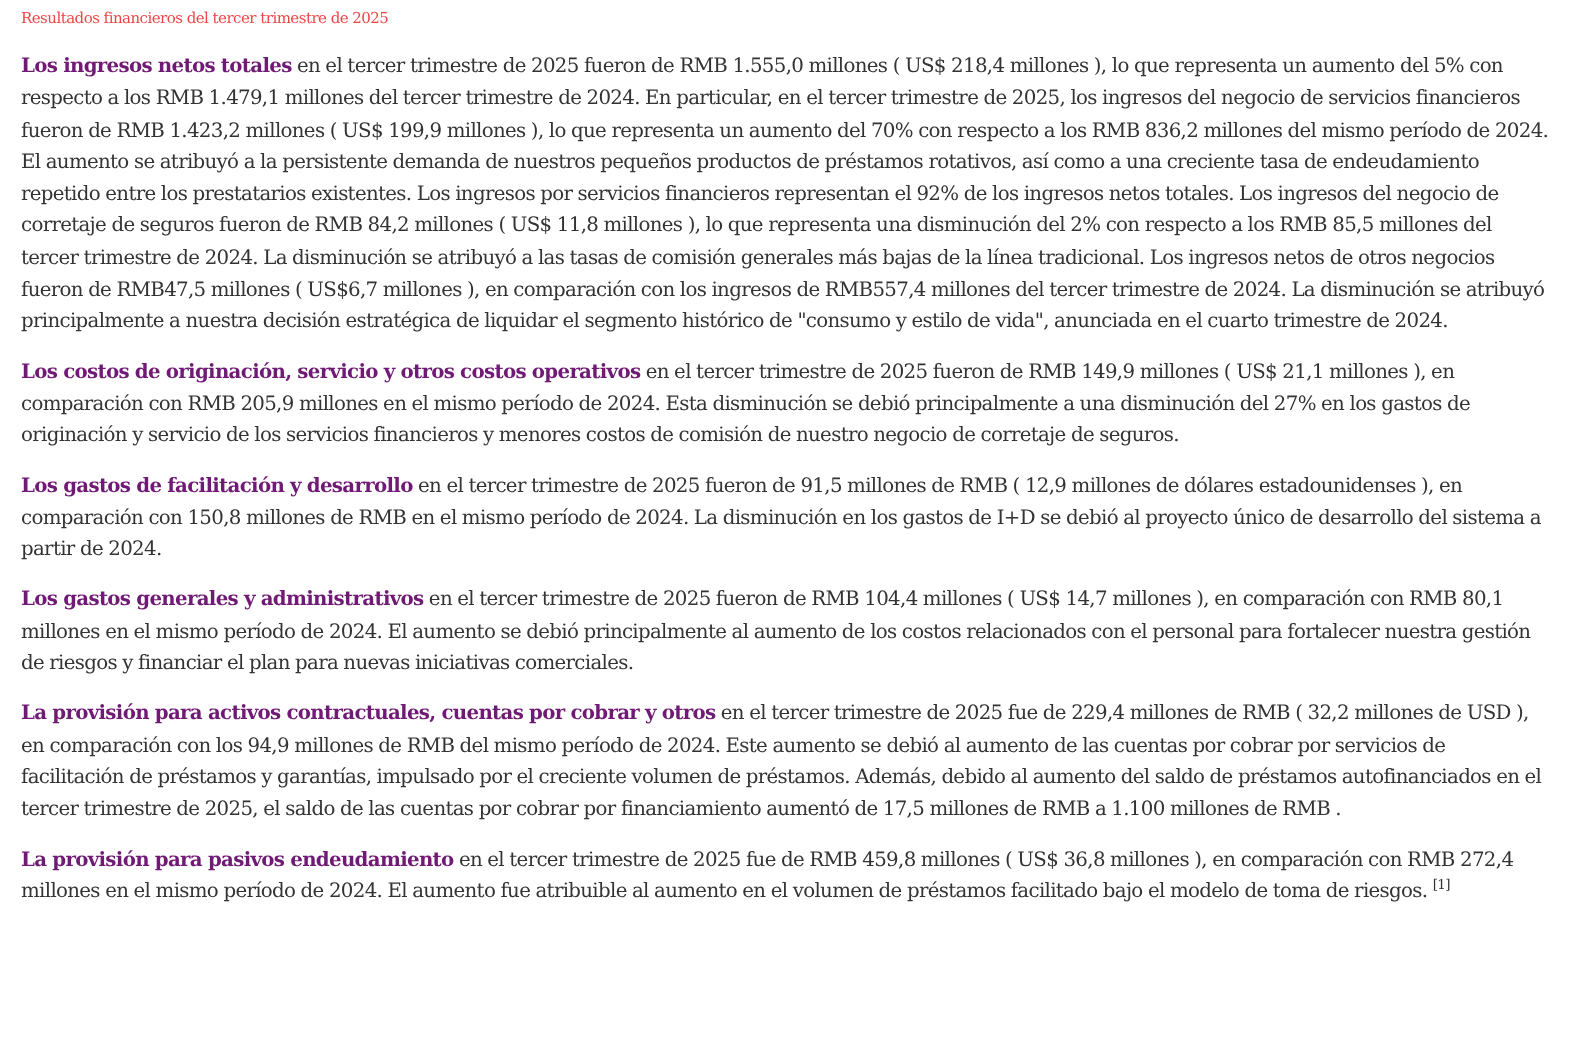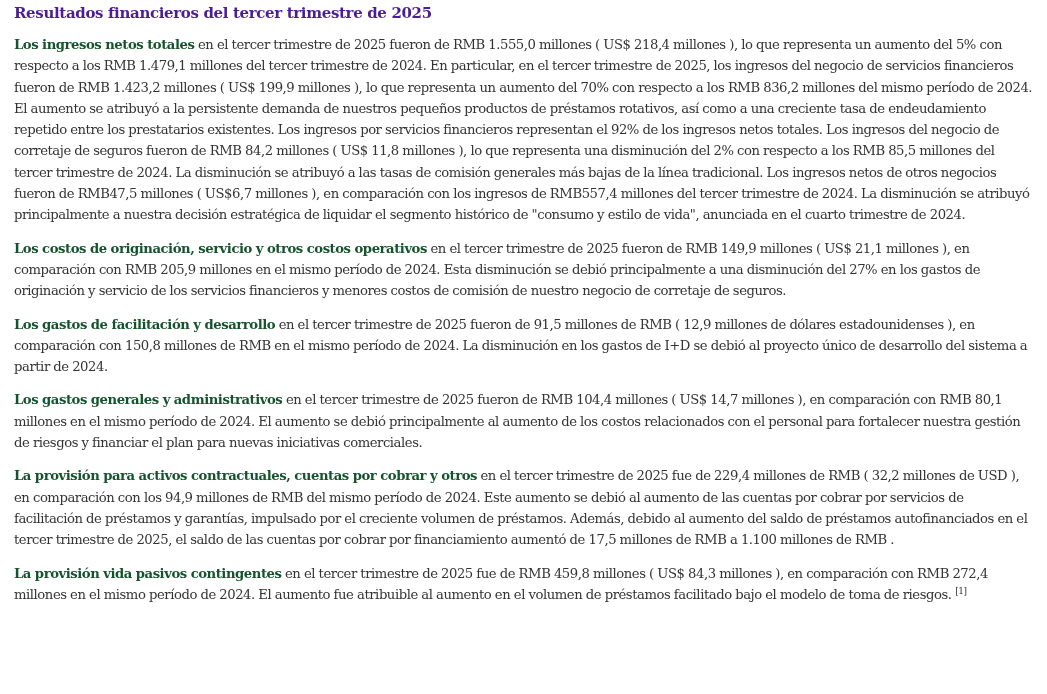--- a/index.html
+++ b/index.html
@@ -13,37 +13,37 @@
       overflow: hidden;
       font-family: "DejaVu Serif", "Liberation Serif", serif;
       color: #333333;
     }
     .doc {
       padding: 2px 14px 0 14px;
       box-sizing: border-box;
       width: 1047px;
     }
     .doc-title {
-      font-size: 15px;
+      font-size: 10px;
       line-height: 22px;
       margin: 0 0 10px 0;
-      font-weight: bold;
-      color: #4c1d95;
+      font-weight: normal;
+      color: #ef4444;
       letter-spacing: -0.35px;
     }
     .para {
       font-size: 13.2px;
       line-height: 21.3px;
       margin: 0 0 12px 0;
       letter-spacing: -0.45px;
       word-spacing: -0.2px;
     }
     .para b {
       font-weight: bold;
-      color: #14532d;
+      color: #701a75;
     }
     .footnote {
       font-size: 9px;
       vertical-align: super;
       line-height: 0;
       color: #333333;
       cursor: pointer;
     }
   </style>
 </head>
@@ -56,14 +56,14 @@
 
 
   <p class="para"><b>Los costos de originación, servicio y otros costos operativos</b><span>  en el tercer trimestre de 2025 fueron de RMB 149,9 millones ( US$ 21,1 millones ), en comparación con RMB 205,9 millones en el mismo período de 2024. Esta disminución se debió principalmente a una disminución del 27% en los gastos de originación y servicio de los servicios financieros y menores costos de comisión de nuestro negocio de corretaje de seguros.</span></p>
 
   <p class="para"><b>Los gastos de facilitación y desarrollo</b><span>  en el tercer trimestre de 2025 fueron de 91,5 millones de RMB ( 12,9 millones de dólares estadounidenses ), en comparación con 150,8 millones de RMB en el mismo período de 2024. La disminución en los gastos de I+D se debió al proyecto único de desarrollo del sistema a partir de 2024.</span></p>
 
   <p class="para"><b>Los gastos generales y administrativos</b><span>  en el tercer trimestre de 2025 fueron de RMB 104,4 millones ( US$ 14,7 millones ), en comparación con RMB 80,1 millones en el mismo período de 2024. El aumento se debió principalmente al aumento de los costos relacionados con el personal para fortalecer nuestra gestión de riesgos y financiar el plan para nuevas iniciativas comerciales.</span></p>
 
   <p class="para"><b>La provisión para activos contractuales, cuentas por cobrar y otros</b><span> en el tercer trimestre de 2025 fue de 229,4 millones de RMB ( 32,2 millones de USD ), en comparación con los 94,9 millones de RMB del mismo período de 2024. Este aumento se debió al aumento de las cuentas por cobrar por servicios de facilitación de préstamos y garantías, impulsado por el creciente volumen de préstamos. Además, debido al aumento del saldo de préstamos autofinanciados en el tercer trimestre de 2025, el saldo de las cuentas por cobrar por financiamiento aumentó de 17,5 millones de RMB a 1.100 millones de RMB .</span></p>
 
-  <p class="para"><b>La provisión vida pasivos contingentes</b><span>  en el tercer trimestre de 2025 fue de RMB 459,8 millones ( US$ 84,3 millones ), en comparación con RMB 272,4 millones en el mismo período de 2024. El aumento fue atribuible al aumento en el volumen de préstamos facilitado bajo el modelo de toma de riesgos. </span><sup class="footnote">[1]</sup></p>
+  <p class="para"><b>La provisión para pasivos endeudamiento</b><span>  en el tercer trimestre de 2025 fue de RMB 459,8 millones ( US$ 36,8 millones ), en comparación con RMB 272,4 millones en el mismo período de 2024. El aumento fue atribuible al aumento en el volumen de préstamos facilitado bajo el modelo de toma de riesgos. </span><sup class="footnote">[1]</sup></p>
 </div>
 
 </body></html>

